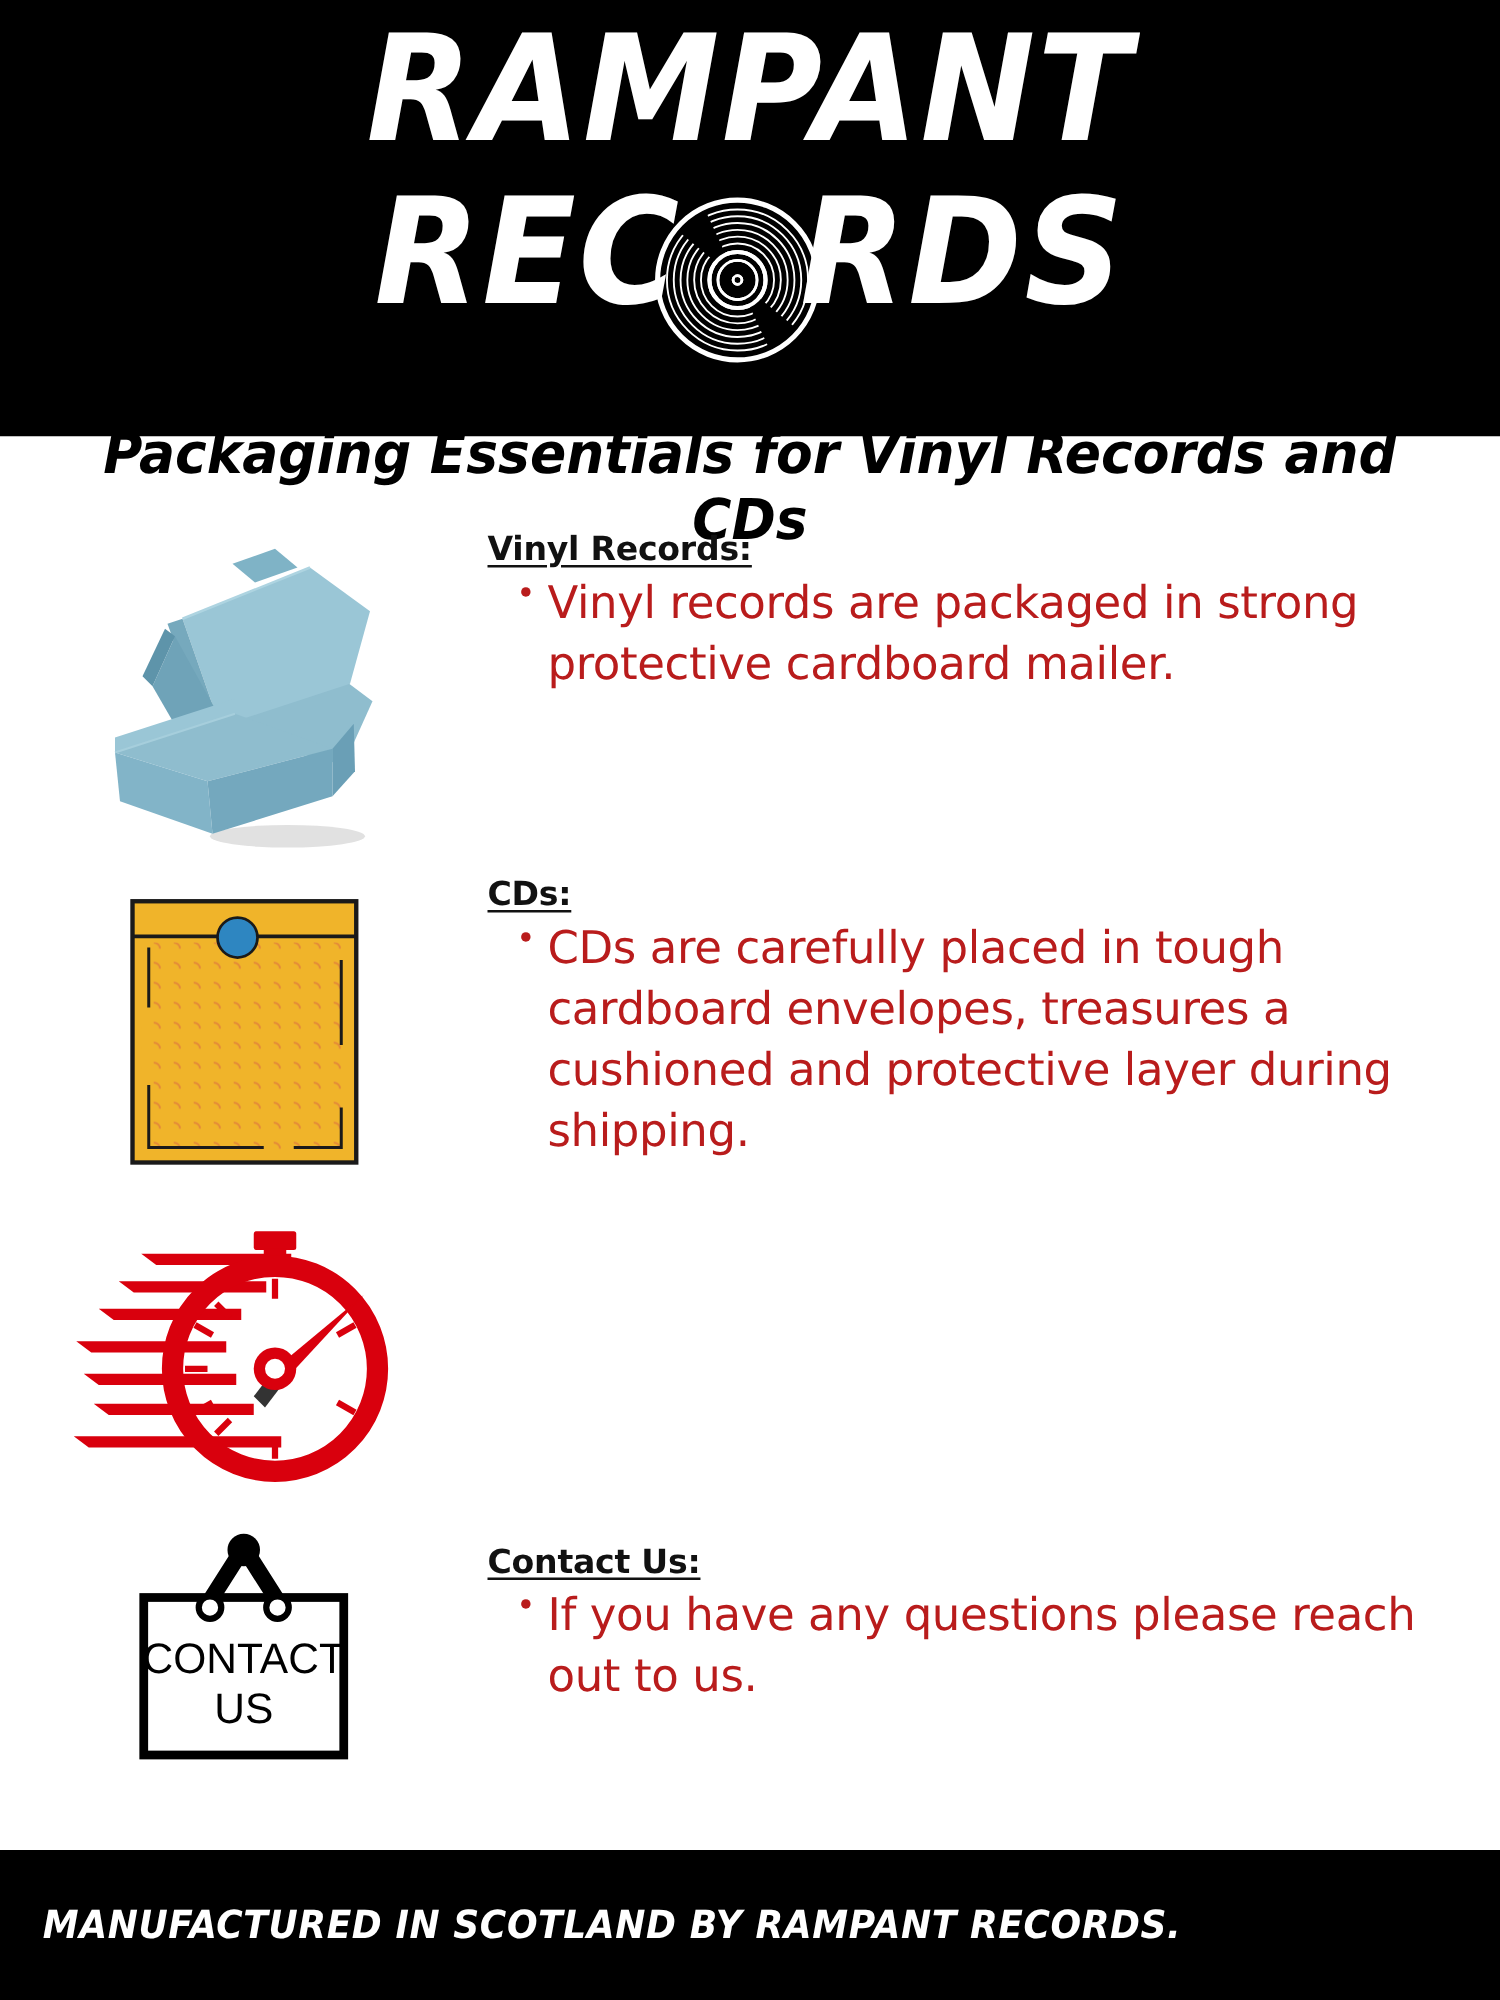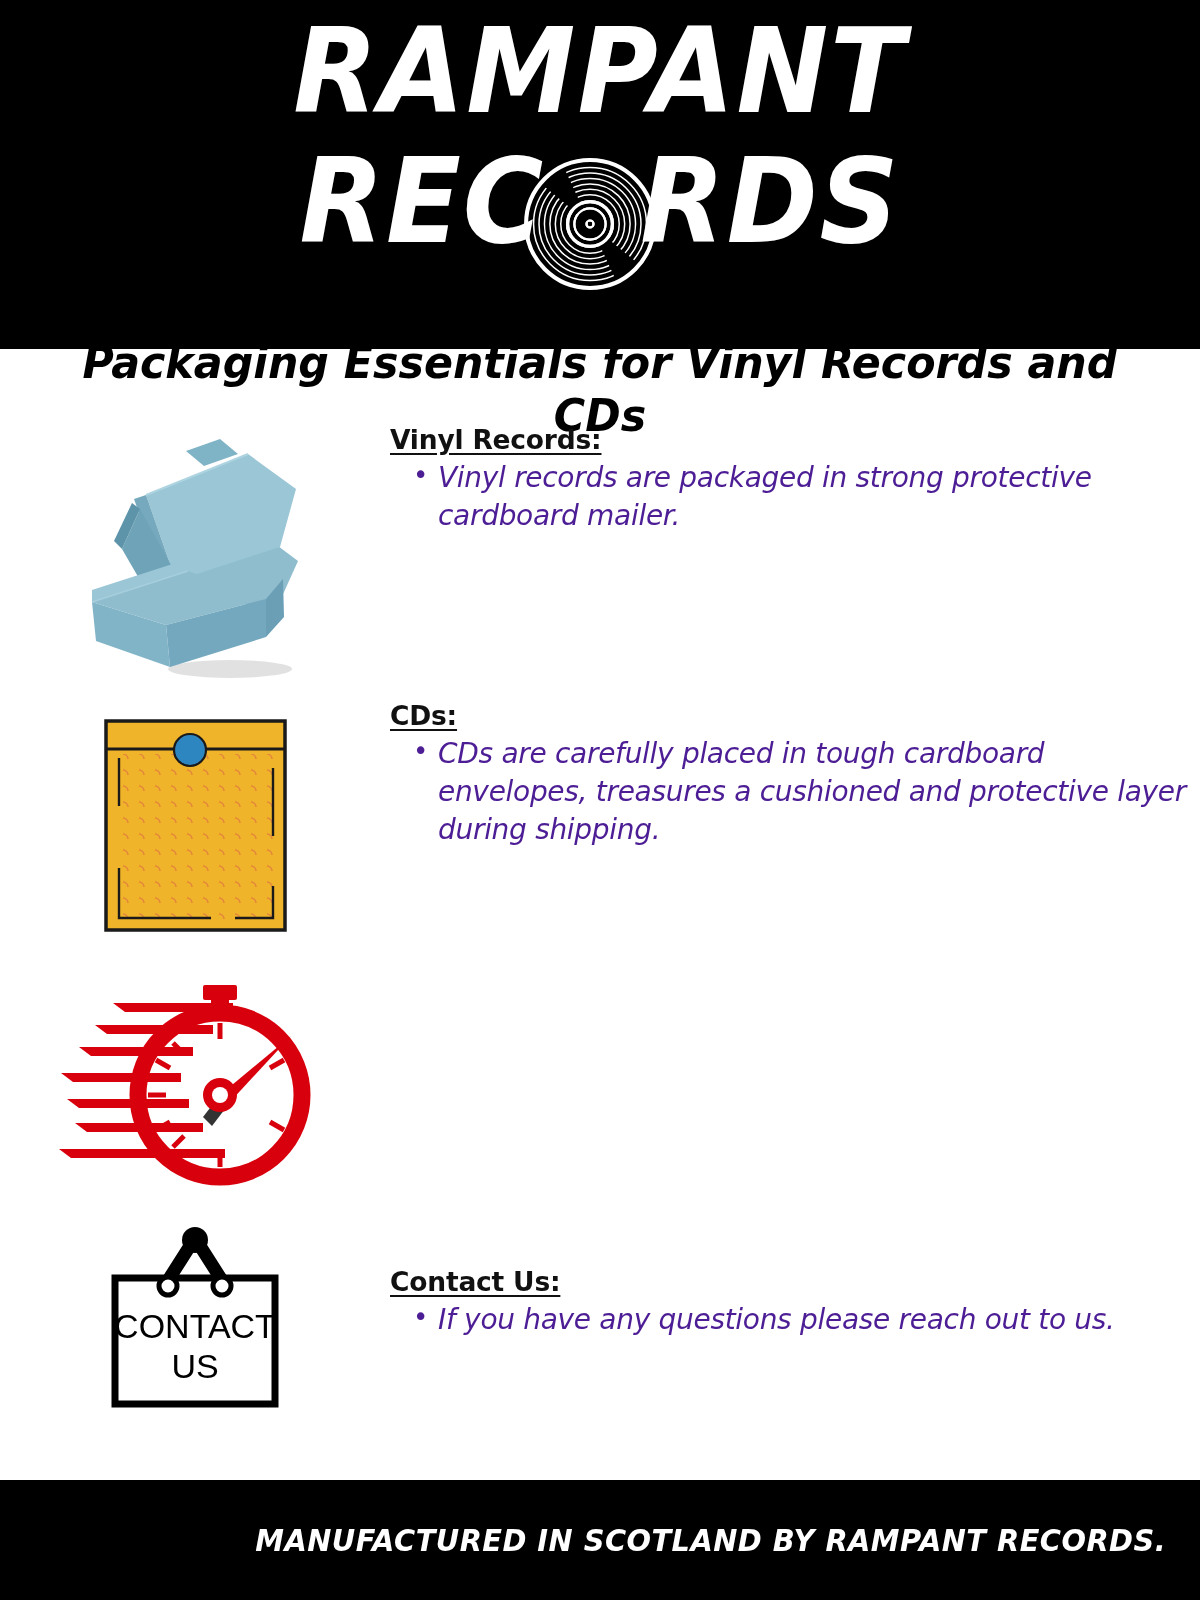--- a/index.html
+++ b/index.html
@@ -115,28 +115,27 @@
     letter-spacing: -0.2px;
   }
   ul.bullets {
     margin: 0;
     padding: 0 0 0 46px;
     list-style: none;
   }
   ul.bullets li {
     font-family: "DejaVu Sans", sans-serif;
     font-weight: 400;
-    font-size: 28px;
+    font-size: 36px;
     line-height: 1.36;
-    color: #4c1d95;
+    color: #b91c1c;
     position: relative;
     padding-left: 2px;
     margin-bottom: 1px;
     letter-spacing: -0.3px;
-    font-style: italic;
   }
   ul.bullets li::before {
     content: "\2022";
     position: absolute;
     left: -23px;
     top: -1px;
     font-size: 26px;
   }
 
   
@@ -148,21 +147,21 @@
   
   .footer-band {
     position: absolute;
     left: 0;
     top: 1480px;
     width: 1200px;
     height: 120px;
     background: #000000;
     display: flex;
     align-items: center;
-    justify-content: flex-end;
+    justify-content: flex-start;
   }
   .footer-text {
     color: #ffffff;
     font-family: "DejaVu Sans", sans-serif;
     font-weight: 700;
     font-style: italic;
     font-size: 31px;
     letter-spacing: 0.5px;
     transform: scaleX(0.93);
     text-align: center;
@@ -321,21 +320,21 @@
 
       <rect x="20" y="58" width="160" height="126" fill="#FFFFFF" stroke="#000000" stroke-width="7"></rect>
 
       <circle cx="73" cy="66" r="9" fill="#FFFFFF" stroke="#000000" stroke-width="5"></circle>
       <circle cx="127" cy="66" r="9" fill="#FFFFFF" stroke="#000000" stroke-width="5"></circle>
       <text x="100" y="118" text-anchor="middle" font-family="&quot;Liberation Sans&quot;, sans-serif" font-size="34" fill="#000000">CONTACT</text>
       <text x="100" y="158" text-anchor="middle" font-family="&quot;Liberation Sans&quot;, sans-serif" font-size="34" fill="#000000">US</text>
     </svg>
   </div>
   <div class="text-col">
-    <div class="sec-heading" style="margin-top:56px;">Contact Us:</div>
+    <div class="sec-heading" style="margin-top:24px;">Contact Us:</div>
     <ul class="bullets">
       <li>If you have any questions please reach out to us.</li>
     </ul>
   </div>
 </div>
 
 <div class="footer-band">
   <div class="footer-text">MANUFACTURED IN SCOTLAND BY RAMPANT RECORDS.</div>
 </div>
 

